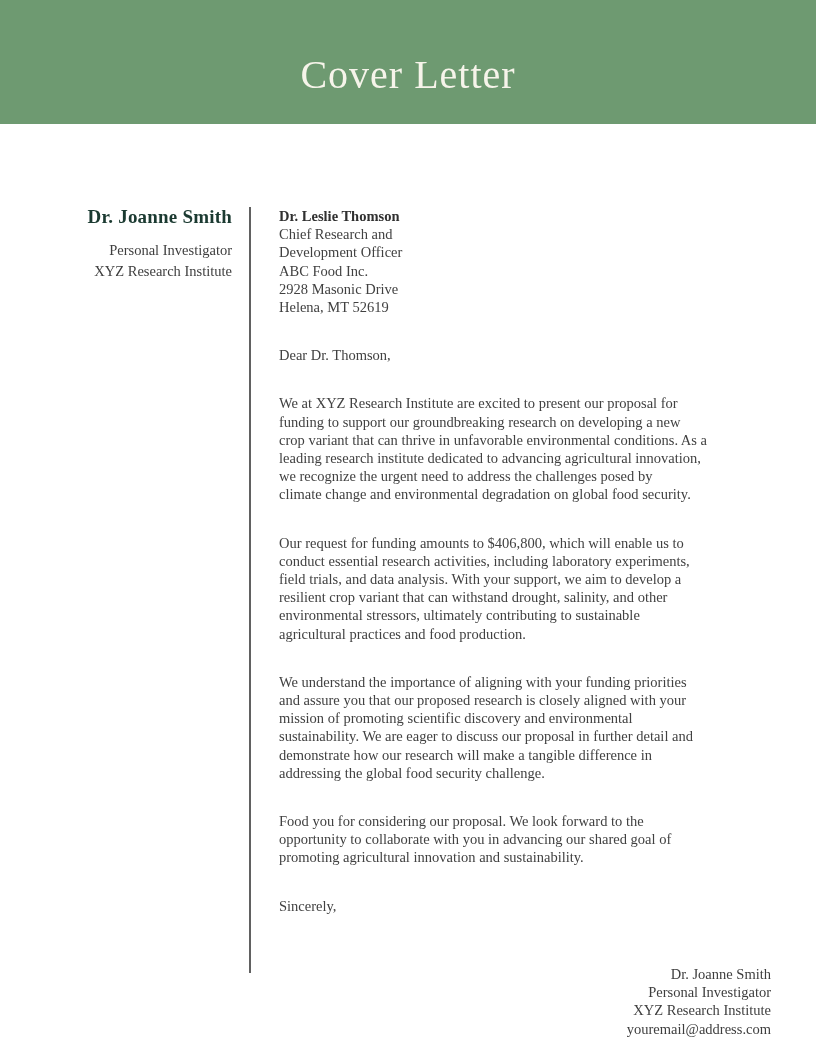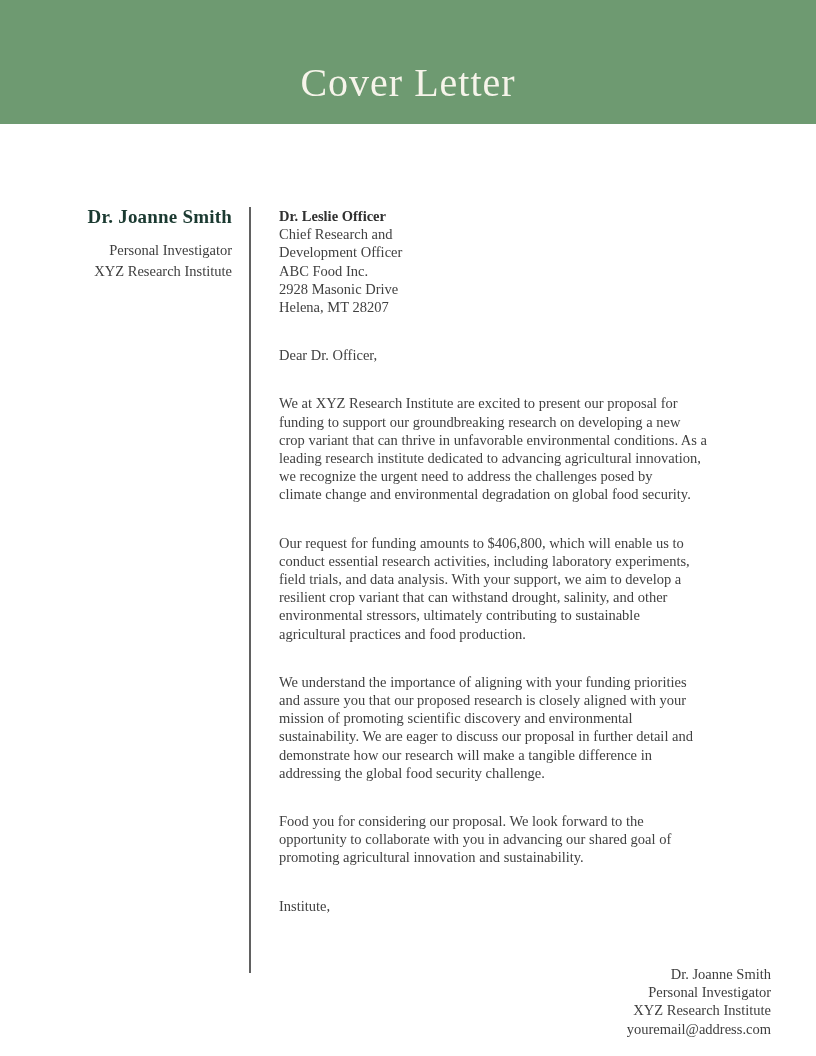--- a/index.html
+++ b/index.html
@@ -15,21 +15,21 @@
   .banner {
     width: 816px;
     height: 124px;
     background: #6E9A71;
     display: flex;
     justify-content: center;
     align-items: flex-end;
     padding-bottom: 17px;
   }
   .banner-title {
-    margin: 4px;
+    margin: 12px;
     font-family: "Liberation Serif", serif;
     font-weight: 500;
     font-size: 40px;
     line-height: 1;
     color: #F6F4EA;
     letter-spacing: 1px;
   }
   .content {
     display: flex;
     padding: 83px 0 0 68px;
@@ -99,29 +99,29 @@
       <div class="sender-name">Dr. Joanne Smith</div>
       <div class="sender-role">Personal Investigator</div>
       <div class="sender-org">XYZ Research Institute</div>
     </aside>
 
     <div class="divider"></div>
 
     <section class="letter">
 
       <div class="recipient">
-        <div class="recipient-name">Dr. Leslie Officer</div>
+        <div class="recipient-name">Dr. Leslie Thomson</div>
         <div class="multiline">Chief Research and
 Development Officer
 ABC Food Inc.
 2928 Masonic Drive
-Helena, MT 28207</div>
+Helena, MT 52619</div>
       </div>
 
-      <p class="salutation">Dear Dr. Officer,</p>
+      <p class="salutation">Dear Dr. Thomson,</p>
 
       <p class="para multiline">We at XYZ Research Institute are excited to present our proposal for
 funding to support our groundbreaking research on developing a new
 crop variant that can thrive in unfavorable environmental conditions. As a
 leading research institute dedicated to advancing agricultural innovation,
 we recognize the urgent need to address the challenges posed by
 climate change and environmental degradation on global food security.</p>
       <p class="para multiline">Our request for funding amounts to $406,800, which will enable us to
 conduct essential research activities, including laboratory experiments,
 field trials, and data analysis. With your support, we aim to develop a
@@ -131,21 +131,21 @@
       <p class="para multiline">We understand the importance of aligning with your funding priorities
 and assure you that our proposed research is closely aligned with your
 mission of promoting scientific discovery and environmental
 sustainability. We are eager to discuss our proposal in further detail and
 demonstrate how our research will make a tangible difference in
 addressing the global food security challenge.</p>
       <p class="para multiline">Food you for considering our proposal. We look forward to the
 opportunity to collaborate with you in advancing our shared goal of
 promoting agricultural innovation and sustainability.</p>
 
-      <p class="closing">Institute,</p>
+      <p class="closing">Sincerely,</p>
 
       <div class="signature">Dr. Joanne Smith
 Personal Investigator
 XYZ Research Institute
 youremail@address.com</div>
 
     </section>
 
   </main>
 

